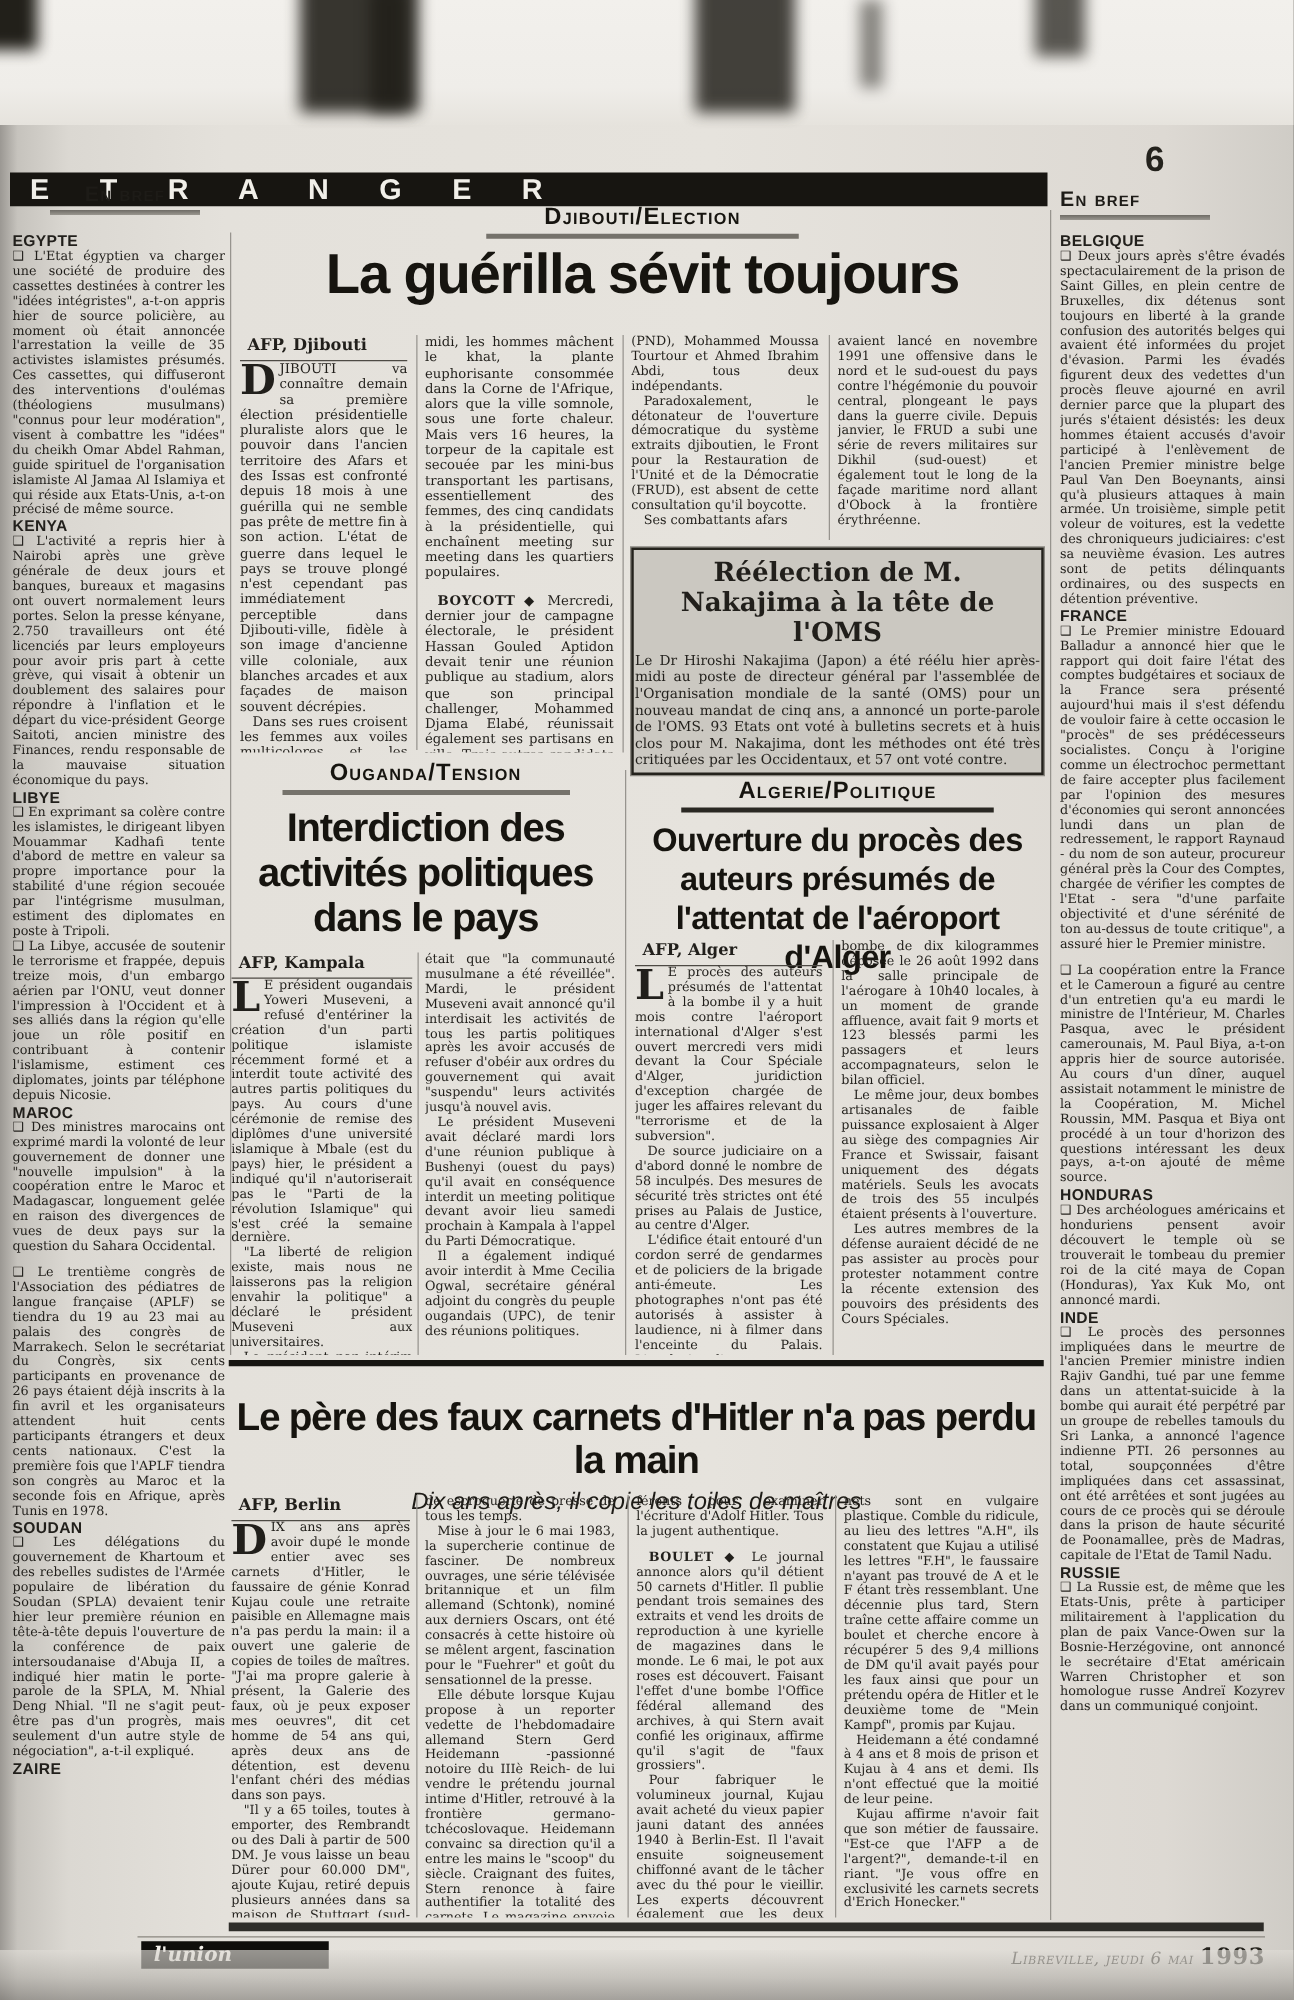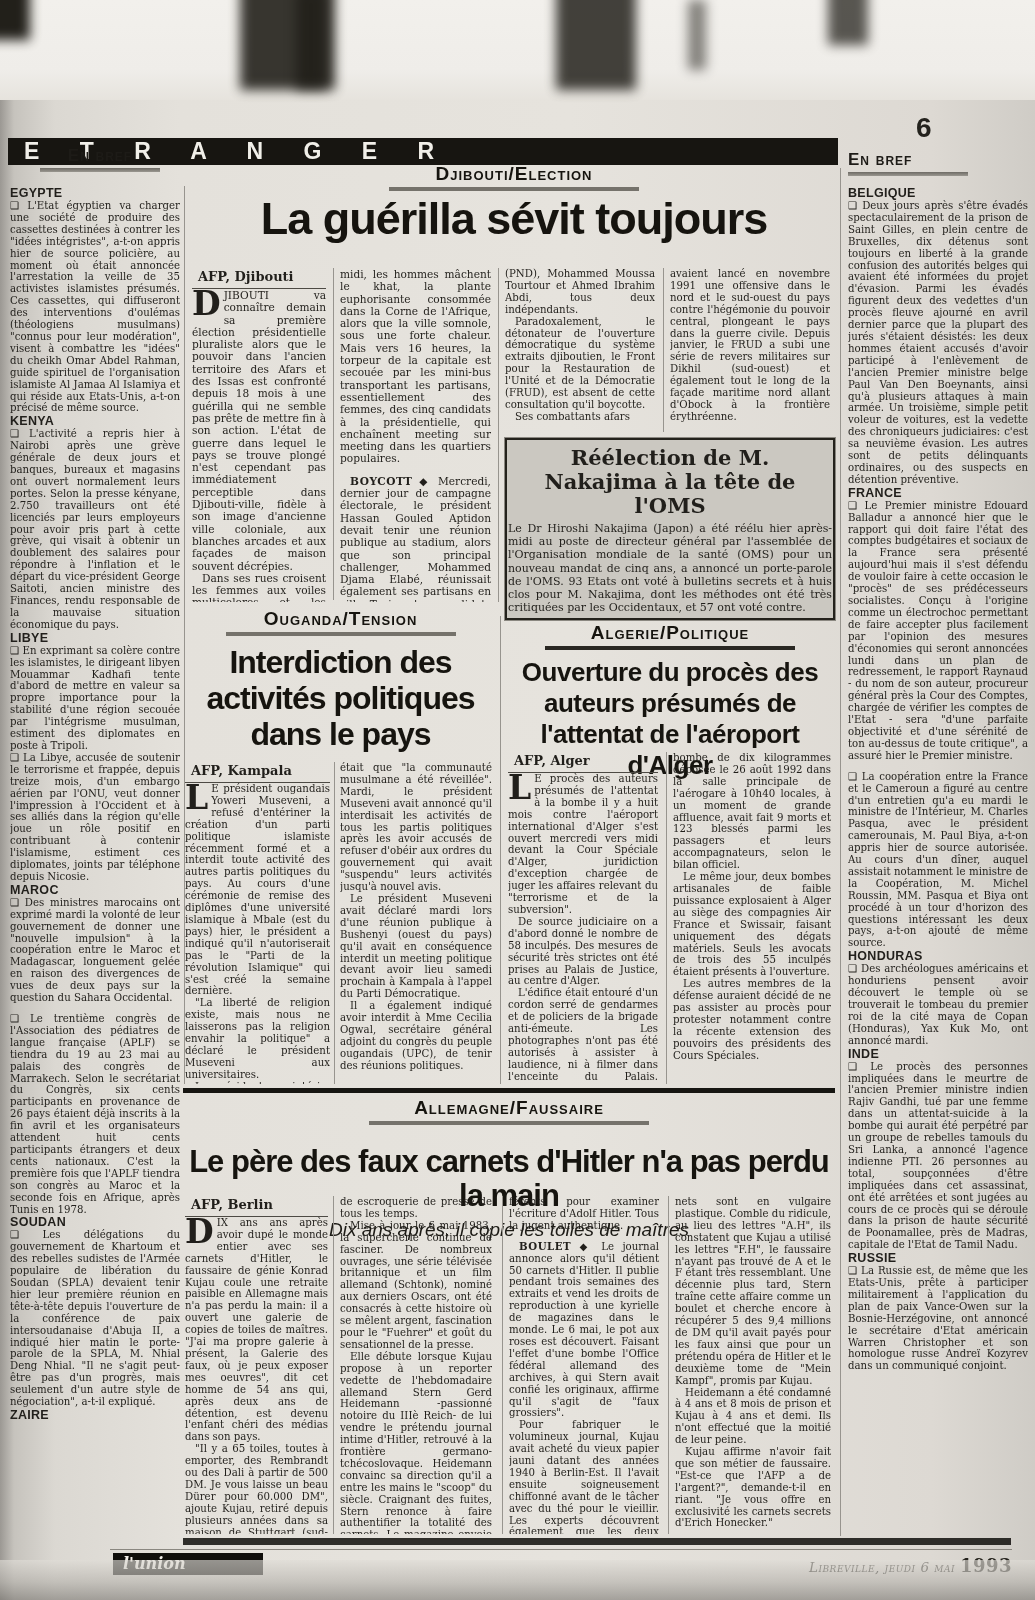--- a/index.html
+++ b/index.html
@@ -157,23 +157,20 @@
     <p>L'édifice était entouré d'un cordon serré de gendarmes et de policiers de la brigade anti-émeute. Les photographes n'ont pas été autorisés à assister à laudience, ni à filmer dans l'enceinte du Palais. L'explosion d'une</p>
   </div>
   <div class="abs body tight" style="left:673px;top:752px;width:158px;height:332px;">
     <p class="f">bombe de dix kilogrammes déposée le 26 août 1992 dans la salle principale de l'aérogare à 10h40 locales, à un moment de grande affluence, avait fait 9 morts et 123 blessés parmi les passagers et leurs accompagnateurs, selon le bilan officiel.</p>
     <p>Le même jour, deux bombes artisanales de faible puissance explosaient à Alger au siège des compagnies Air France et Swissair, faisant uniquement des dégats matériels. Seuls les avocats de trois des 55 inculpés étaient présents à l'ouverture.</p>
     <p>Les autres membres de la défense auraient décidé de ne pas assister au procès pour protester notamment contre la récente extension des pouvoirs des présidents des Cours Spéciales.</p>
   </div>
 
   <div class="abs bar-black" style="left:183px;top:1088px;width:652px;height:5px;"></div>
   <div class="abs" style="left:183px;top:1097px;width:652px;">
-    <div class="kick"><span>Allemagne/Faussaire</span>
-      <div class="kickrule" style="width:280px;"></div>
-    </div>
     <div class="headline" style="font-size:31px;line-height:34px;margin-top:20px;">Le père des faux carnets d'Hitler n'a pas perdu la main</div>
     <div class="sub-it" style="margin-top:6px;font-size:19px;">Dix ans après, il copie les toiles de maîtres</div>
   </div>
   <div class="abs body tight" style="left:185px;top:1196px;width:143px;height:338px;">
     <p class="by">AFP, Berlin</p>
     <p class="f"><span class="dc">D</span><span>IX ans ans après avoir dupé le monde entier avec ses carnets d'Hitler, le faussaire de génie Konrad Kujau coule une retraite paisible en Allemagne mais n'a pas perdu la main: il a ouvert une galerie de copies de toiles de maîtres. "J'ai ma propre galerie à présent, la Galerie des faux, où je peux exposer mes oeuvres", dit cet homme de 54 ans qui, après deux ans de détention, est devenu l'enfant chéri des médias dans son pays.</span></p>
     <p>"Il y a 65 toiles, toutes à emporter, des Rembrandt ou des Dali à partir de 500 DM. Je vous laisse un beau Dürer pour 60.000 DM", ajoute Kujau, retiré depuis plusieurs années dans sa maison de Stuttgart (sud-ouest) où il aime à raconter comment il a été à l'origine de la plus gran-</p>
   </div>
   <div class="abs body tight" style="left:340px;top:1196px;width:152px;height:338px;">
     <p class="f">de escroquerie de presse de tous les temps.</p>

